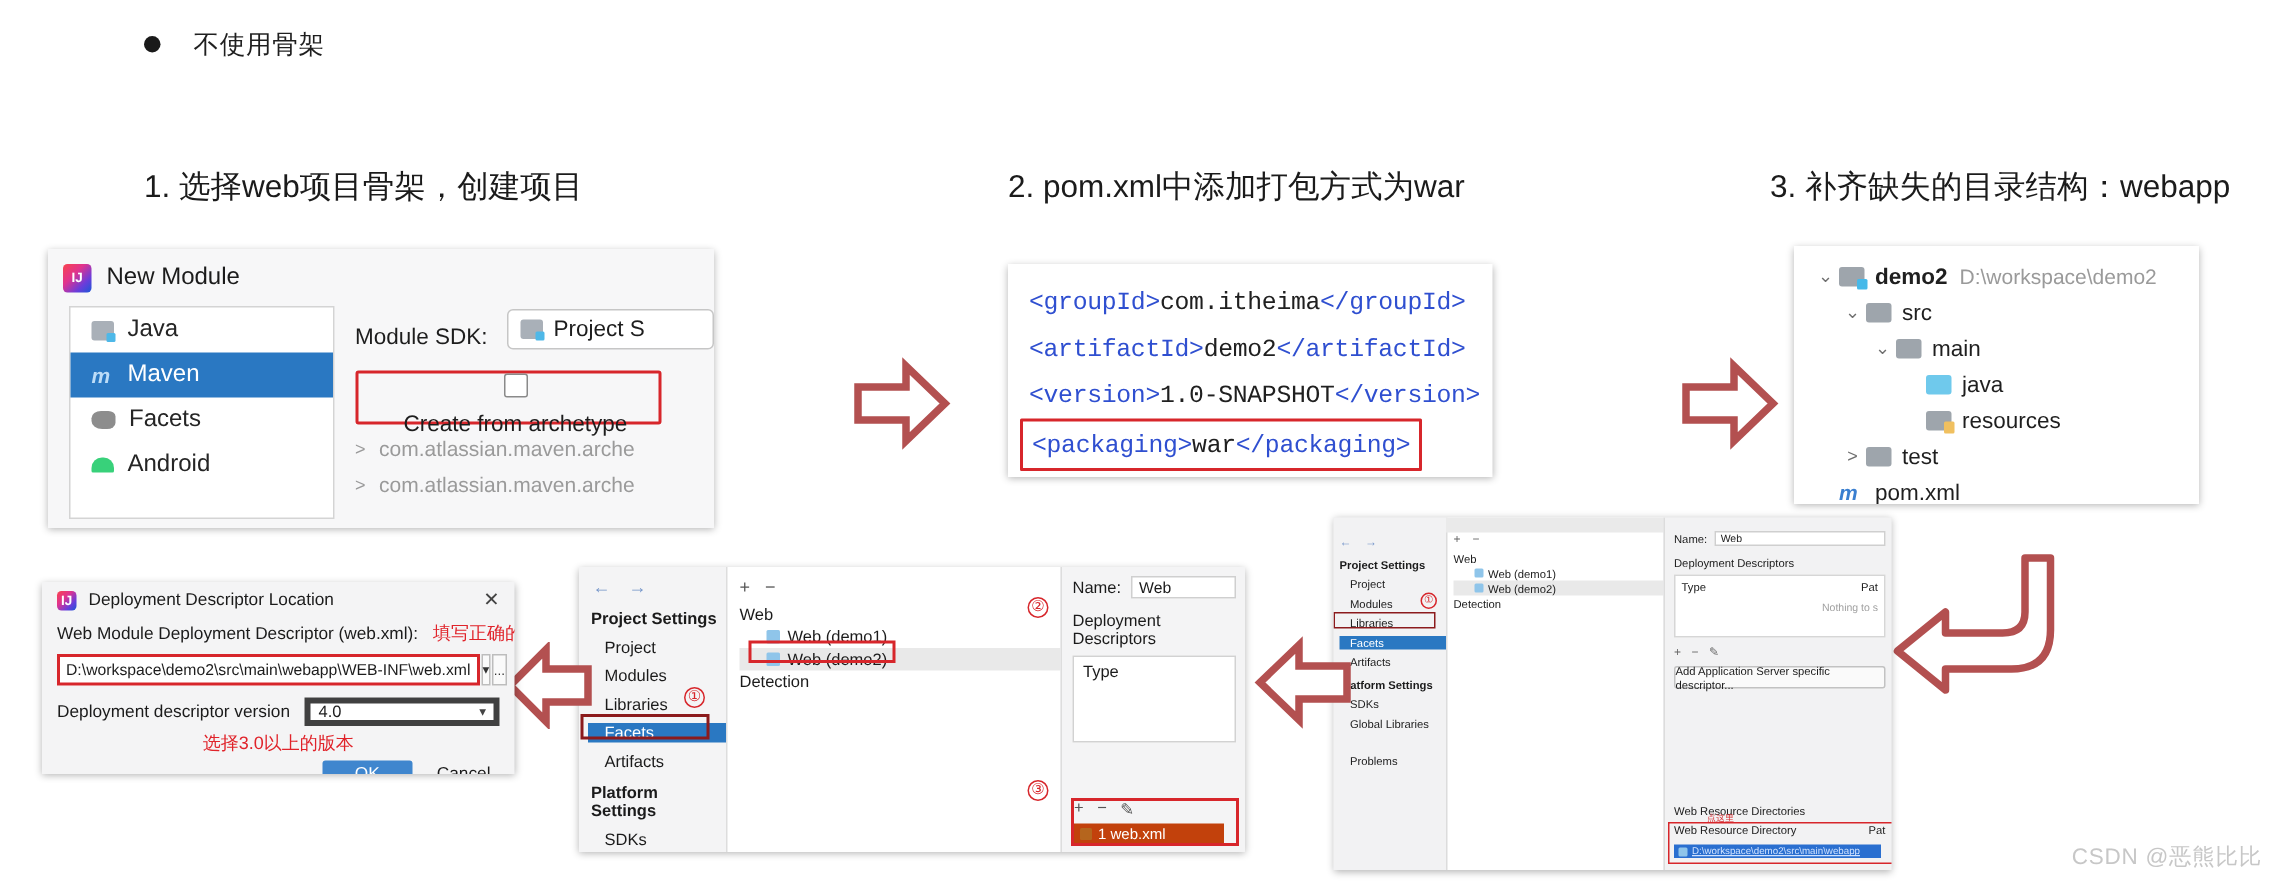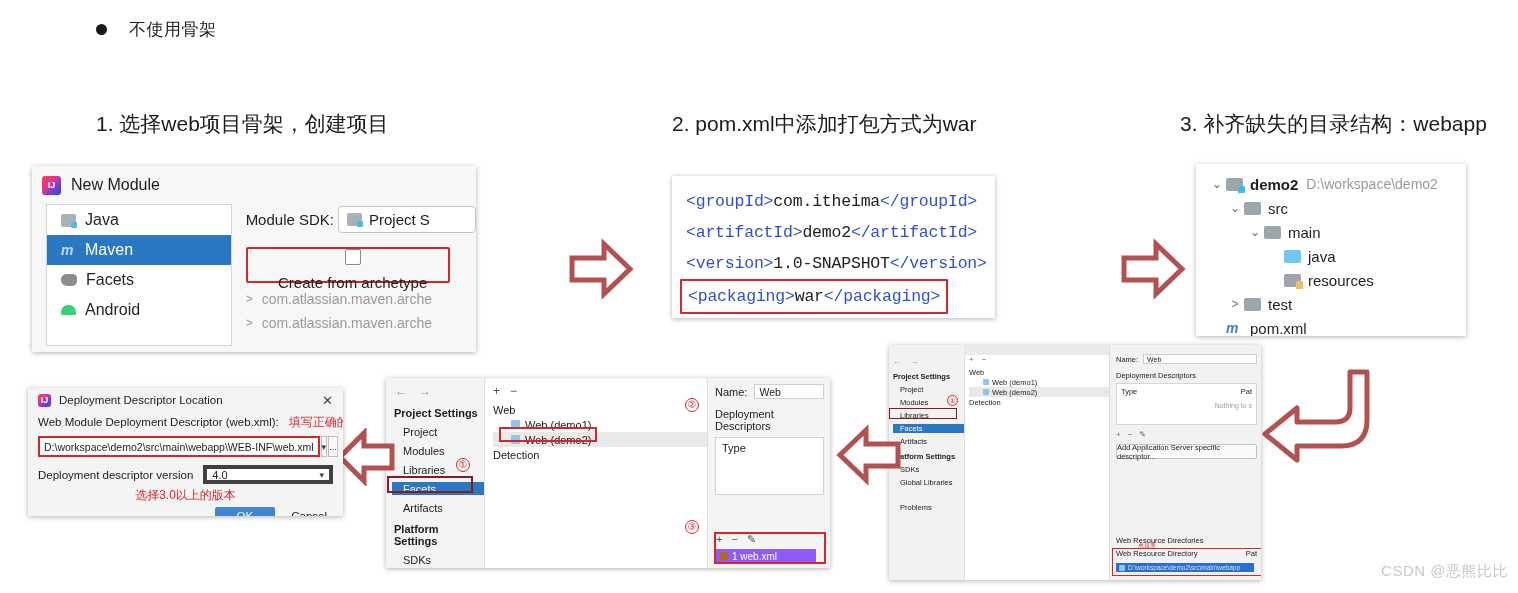--- a/index.html
+++ b/index.html
@@ -80,21 +80,21 @@
   }
   .ficon::after{content:"";position:absolute;right:-1px;bottom:-1px;width:6px;height:6px;
     background:#4eb8e8;border-radius:1px;}
   .mico{color:#3a7fd0;font-style:italic;font-weight:bold;font-size:14px;width:15px;flex:none;}
   .nm-row.sel .mico{color:#bcdcf7;}
   .gico{width:16px;height:12px;background:#8d8d8d;border-radius:40% 30% 35% 45%;flex:none;}
   .aico{width:15px;height:10px;background:#38d17a;border-radius:7px 7px 1px 1px;flex:none;}
   .iico{width:15px;height:12px;background:#c9c9c9;border-radius:2px;flex:none;}
 
   #nm-right { flex:1; padding-left: 14px; padding-top: 2px; }
-  #nm-sdk-row { display:flex; align-items:center; gap:4px; }
+  #nm-sdk-row { display:flex; align-items:flex-end; gap:13px; }
   #nm-sdk-label { font-size:15px;color:#1d1d1d; white-space:nowrap;}
   #nm-sdk-combo {
     border:1px solid #c6c6c6;border-radius:4px;background:#fff;
     height:25px;display:flex;align-items:center;gap:7px;padding:0 8px;
     width: 120px; overflow:hidden; white-space:nowrap;
   }
   #nm-sdk-text{font-size:15px;color:#1d1d1d;}
   #nm-archetype-box {
     margin-top: 14px; border:2px solid #d7262b; border-radius:2px;
     height: 32px; display:flex;align-items:center;gap:9px;padding-left:10px;
@@ -203,21 +203,21 @@
   #fc-name-lbl{font-size:11px;color:#1b1b1b;}
   #fc-name-input{flex:1;height:15px;background:#fff;border:1px solid #cfcfcf;font-size:10.5px;color:#1b1b1b;padding-left:4px;box-sizing:border-box;display:flex;align-items:center;}
   #fc-dd-lbl{font-size:11px;color:#1b1b1b;margin-top:9px;}
   #fc-type-box{margin-top:5px;background:#fff;border:1px solid #d2d2d2;height:58px;box-sizing:border-box;padding:4px 0 0 6px;}
   #fc-type-hdr{font-size:11px;color:#1b1b1b;}
   #fc-bottom-hl{
     position:absolute;left:6px;bottom:4px;width:112px;height:32px;border:2px solid #d7262b;box-sizing:border-box;
   }
   #fc-bottom-tools{position:absolute;left:8px;bottom:22px;display:flex;gap:9px;font-size:11px;color:#555;}
   #fc-webxml{
-    position:absolute;left:8px;bottom:5px;width:100px;height:14px;background:#8b5cf6;color:#fff;
+    position:absolute;left:8px;bottom:5px;width:100px;height:14px;background:#c2410c;color:#fff;
     font-size:10px;display:flex;align-items:center;gap:4px;padding-left:4px;box-sizing:border-box;
   }
   .lockico{width:8px;height:8px;background:#b5651d;border-radius:1px;flex:none;}
 
   
   #ps{
     left:889px; top:345px; width:372px; height:235px;
     background:#f2f2f3; display:flex; box-sizing:border-box;
   }
   #ps-top{position:absolute;left:0;top:0;right:0;height:10px;background:#eaeaea;}

